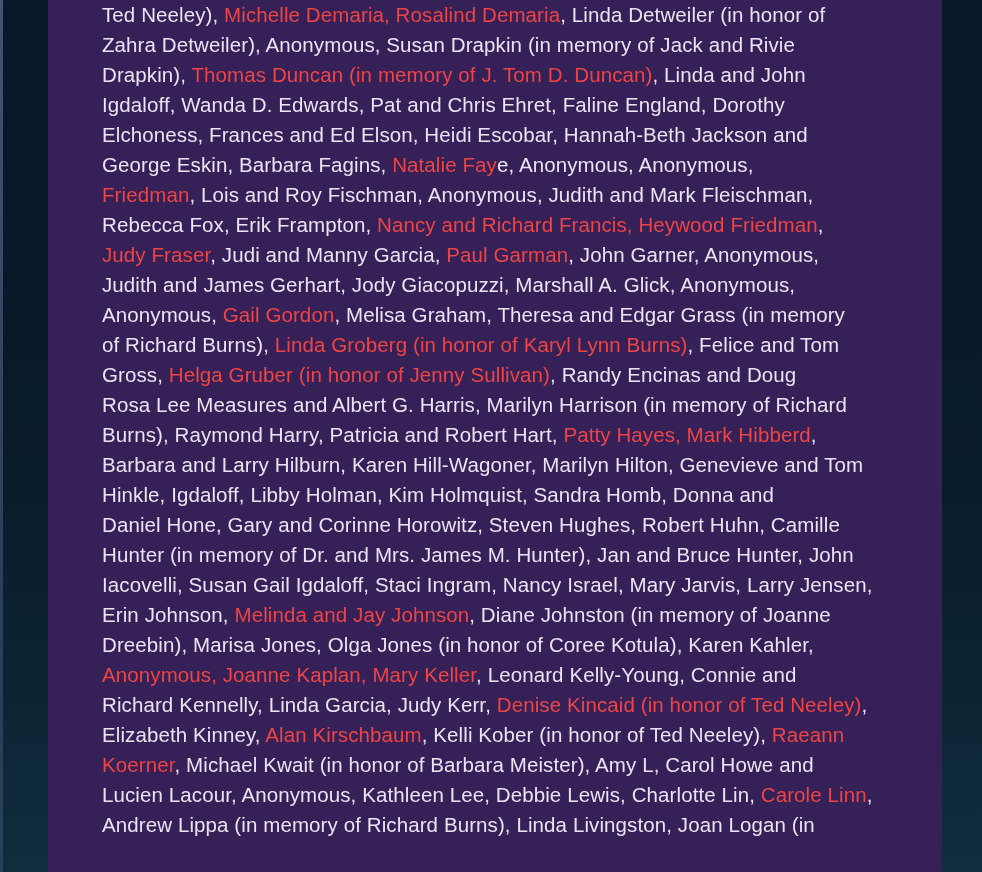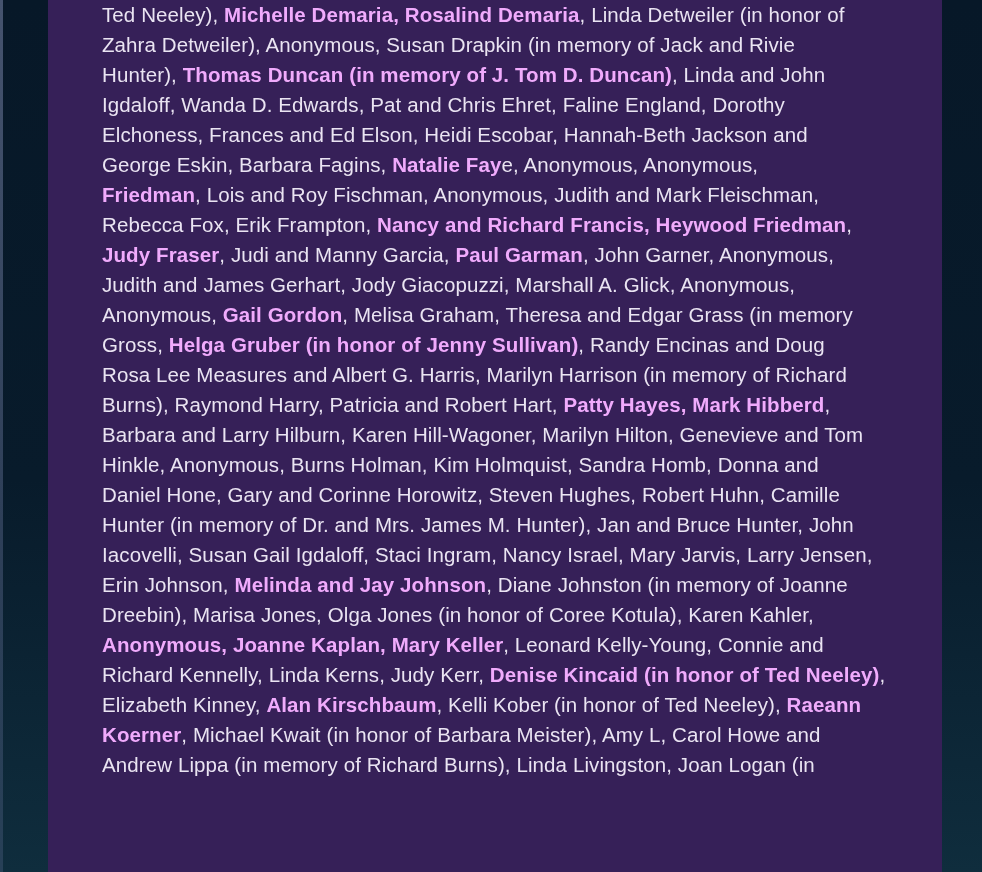--- a/index.html
+++ b/index.html
@@ -38,50 +38,52 @@
   .line {
     height: 30px;
     line-height: 30px;
     white-space: nowrap;
     font-size: 20.5px;
     color: #eae4f2;
     font-weight: 400;
     letter-spacing: 0.1px;
   }
   .seg { color: #eae4f2; font-weight: 400; }
-  .seg.bold { color: #f0abfc; font-weight: 700; }
+  .seg.bold { color: #ef4444; font-weight: 400; }
 </style>
 </head>
 <body>
 
 <div class="page-bg">
   <div class="edge-strip"></div>
   <div class="donor-panel" style="background: rgb(54, 32, 88);">
     <div class="donor-list">
         <div class="line"><span class="seg">Ted Neeley), </span><span class="seg bold">Michelle Demaria, Rosalind Demaria</span><span class="seg">, Linda Detweiler (in honor of</span></div>
         <div class="line"><span class="seg">Zahra Detweiler), Anonymous, Susan Drapkin (in memory of Jack and Rivie</span></div>
-        <div class="line"><span class="seg">Hunter), </span><span class="seg bold">Thomas Duncan (in memory of J. Tom D. Duncan)</span><span class="seg">, Linda and John</span></div>
+        <div class="line"><span class="seg">Drapkin), </span><span class="seg bold">Thomas Duncan (in memory of J. Tom D. Duncan)</span><span class="seg">, Linda and John</span></div>
         <div class="line"><span class="seg">Igdaloff, Wanda D. Edwards, Pat and Chris Ehret, Faline England, Dorothy</span></div>
         <div class="line"><span class="seg">Elchoness, Frances and Ed Elson, Heidi Escobar, Hannah-Beth Jackson and</span></div>
         <div class="line"><span class="seg">George Eskin, Barbara Fagins, </span><span class="seg bold">Natalie Fay</span><span class="seg">e, Anonymous, Anonymous,</span></div>
         <div class="line"><span class="seg bold">Friedman</span><span class="seg">, Lois and Roy Fischman, Anonymous, Judith and Mark Fleischman,</span></div>
         <div class="line"><span class="seg">Rebecca Fox, Erik Frampton, </span><span class="seg bold">Nancy and Richard Francis, Heywood Friedman</span><span class="seg">,</span></div>
         <div class="line"><span class="seg bold">Judy Fraser</span><span class="seg">, Judi and Manny Garcia, </span><span class="seg bold">Paul Garman</span><span class="seg">, John Garner, Anonymous,</span></div>
         <div class="line"><span class="seg">Judith and James Gerhart, Jody Giacopuzzi, Marshall A. Glick, Anonymous,</span></div>
         <div class="line"><span class="seg">Anonymous, </span><span class="seg bold">Gail Gordon</span><span class="seg">, Melisa Graham, Theresa and Edgar Grass (in memory</span></div>
+        <div class="line"><span class="seg">of Richard Burns), </span><span class="seg bold">Linda Groberg (in honor of Karyl Lynn Burns)</span><span class="seg">, Felice and Tom</span></div>
         <div class="line"><span class="seg">Gross, </span><span class="seg bold">Helga Gruber (in honor of Jenny Sullivan)</span><span class="seg">, Randy Encinas and Doug</span></div>
         <div class="line"><span class="seg">Rosa Lee Measures and Albert G. Harris, Marilyn Harrison (in memory of Richard</span></div>
         <div class="line"><span class="seg">Burns), Raymond Harry, Patricia and Robert Hart, </span><span class="seg bold">Patty Hayes, Mark Hibberd</span><span class="seg">,</span></div>
         <div class="line"><span class="seg">Barbara and Larry Hilburn, Karen Hill-Wagoner, Marilyn Hilton, Genevieve and Tom</span></div>
-        <div class="line"><span class="seg">Hinkle, Anonymous, Burns Holman, Kim Holmquist, Sandra Homb, Donna and</span></div>
+        <div class="line"><span class="seg">Hinkle, Igdaloff, Libby Holman, Kim Holmquist, Sandra Homb, Donna and</span></div>
         <div class="line"><span class="seg">Daniel Hone, Gary and Corinne Horowitz, Steven Hughes, Robert Huhn, Camille</span></div>
         <div class="line"><span class="seg">Hunter (in memory of Dr. and Mrs. James M. Hunter), Jan and Bruce Hunter, John</span></div>
         <div class="line"><span class="seg">Iacovelli, Susan Gail Igdaloff, Staci Ingram, Nancy Israel, Mary Jarvis, Larry Jensen,</span></div>
         <div class="line"><span class="seg">Erin Johnson, </span><span class="seg bold">Melinda and Jay Johnson</span><span class="seg">, Diane Johnston (in memory of Joanne</span></div>
         <div class="line"><span class="seg">Dreebin), Marisa Jones, Olga Jones (in honor of Coree Kotula), Karen Kahler,</span></div>
         <div class="line"><span class="seg bold">Anonymous, Joanne Kaplan, Mary Keller</span><span class="seg">, Leonard Kelly-Young, Connie and</span></div>
-        <div class="line"><span class="seg">Richard Kennelly, Linda Kerns, Judy Kerr, </span><span class="seg bold">Denise Kincaid (in honor of Ted Neeley)</span><span class="seg">,</span></div>
+        <div class="line"><span class="seg">Richard Kennelly, Linda Garcia, Judy Kerr, </span><span class="seg bold">Denise Kincaid (in honor of Ted Neeley)</span><span class="seg">,</span></div>
         <div class="line"><span class="seg">Elizabeth Kinney, </span><span class="seg bold">Alan Kirschbaum</span><span class="seg">, Kelli Kober (in honor of Ted Neeley), </span><span class="seg bold">Raeann</span></div>
         <div class="line"><span class="seg bold">Koerner</span><span class="seg">, Michael Kwait (in honor of Barbara Meister), Amy L, Carol Howe and</span></div>
+        <div class="line"><span class="seg">Lucien Lacour, Anonymous, Kathleen Lee, Debbie Lewis, Charlotte Lin, </span><span class="seg bold">Carole Linn</span><span class="seg">,</span></div>
         <div class="line"><span class="seg">Andrew Lippa (in memory of Richard Burns), Linda Livingston, Joan Logan (in</span></div>
       </div>
   </div>
 </div>
 
 </body></html>

